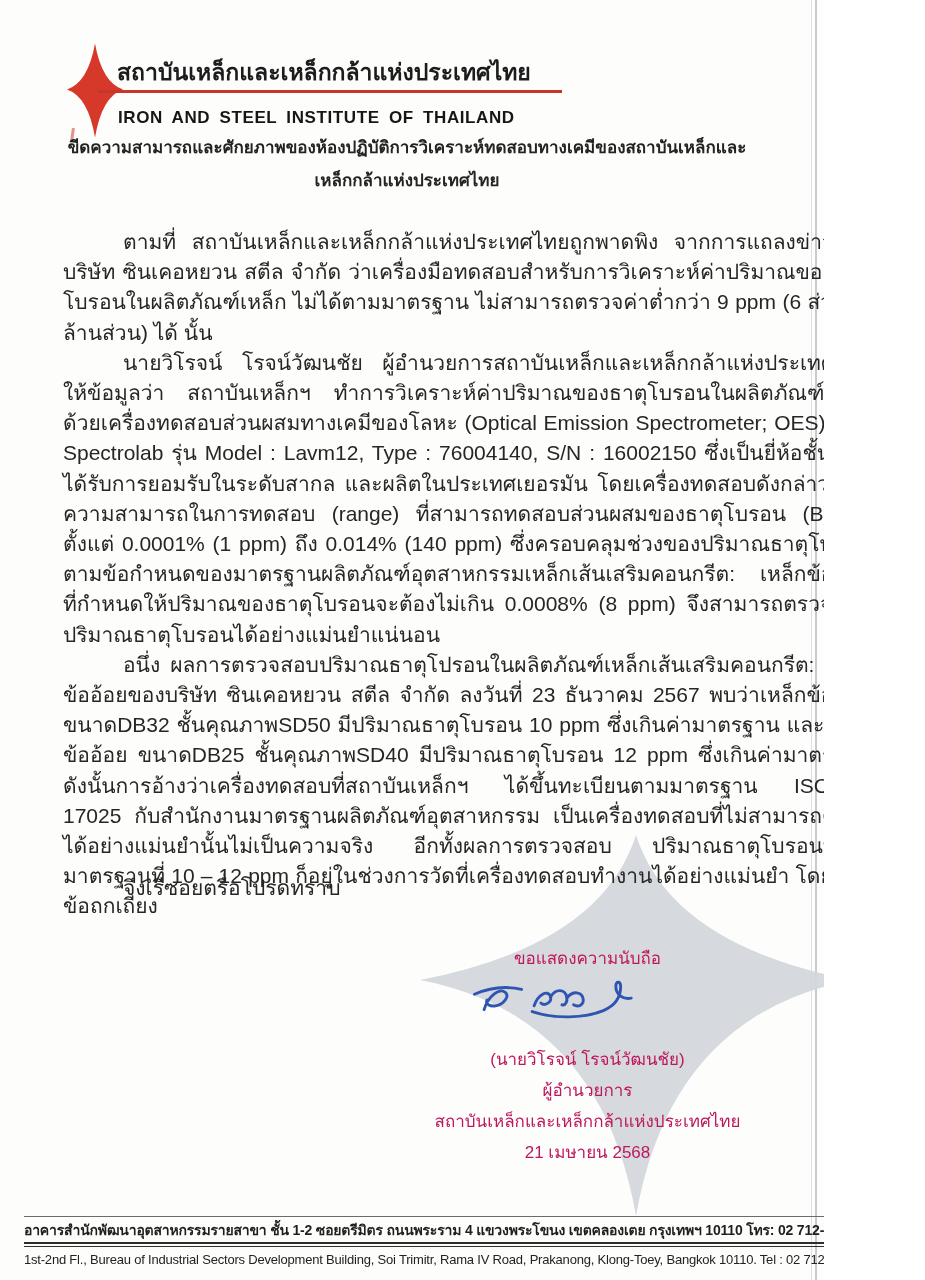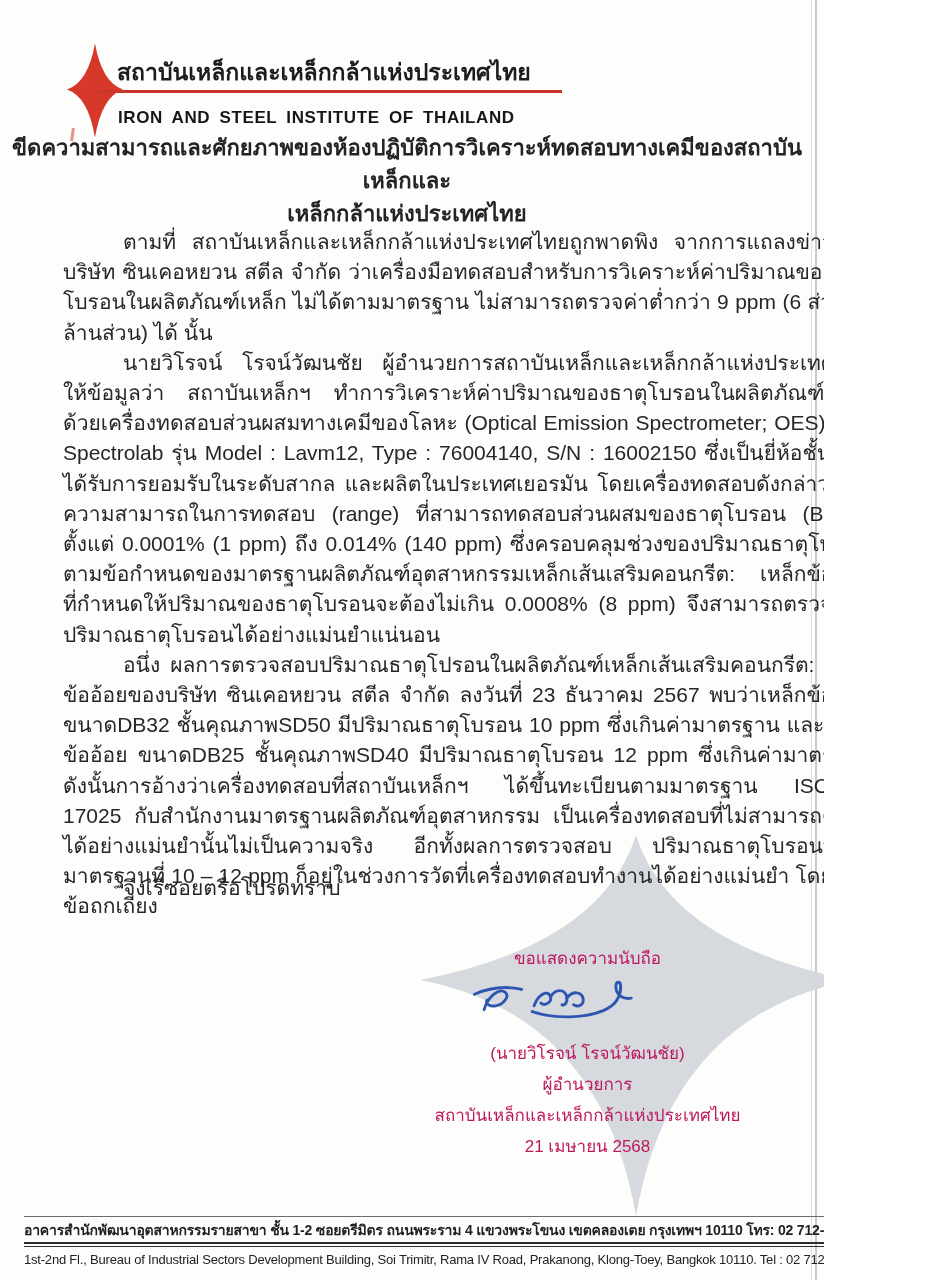--- a/index.html
+++ b/index.html
@@ -12,32 +12,32 @@
   
   .scan-edge-right{position:absolute;top:0;right:7px;width:2px;height:100%;background:#c9c9ce;}
   .scan-edge-right2{position:absolute;top:0;right:12px;width:1px;height:100%;background:#e0e0e4;}
   .scan-mark{position:absolute;left:71px;top:128px;width:3px;height:13px;background:rgba(198,44,32,.5);transform:rotate(8deg);}
   
   .logo-star{position:absolute;left:67px;top:43px;width:56px;height:95px;}
   .org-th{position:absolute;left:117px;top:57px;font-size:23px;font-weight:bold;color:#1c1c1c;line-height:30px;white-space:nowrap;}
   .head-underline{position:absolute;left:98px;top:90px;width:464px;height:3px;}
   .org-en{position:absolute;left:118px;top:108px;font-size:17px;font-weight:bold;letter-spacing:.6px;word-spacing:4px;color:#161616;white-space:nowrap;}
   
-  .title{position:absolute;left:0;right:10px;top:131px;text-align:center;font-size:22px;font-weight:bold;color:#232323;line-height:33px;}
+  .title{position:absolute;left:0;right:10px;top:131px;text-align:center;font-size:17px;font-weight:bold;color:#232323;line-height:33px;}
   
   .body{position:absolute;left:63px;top:227px;width:808px;font-size:21px;line-height:30.2px;text-align:justify;color:#262626;z-index:2;}
   .body p{margin:0;text-indent:60px;}
   .closing{position:absolute;left:123px;top:871px;font-size:21px;color:#262626;z-index:2;}
   
   .watermark{position:absolute;left:416px;top:833px;width:440px;height:386px;z-index:1;opacity:.95;}
   
   .sig-block{position:absolute;left:360px;top:943px;width:455px;text-align:center;font-size:17px;color:#be185d;line-height:31px;z-index:2;}
   .sig-salutation{margin-bottom:2px;}
   .sig-ink{display:block;margin:0 auto;transform:translateX(-26px);}
-  .sig-name{margin-top:12px;}
+  .sig-name{margin-top:18px;}
   
   .footer{position:absolute;left:24px;top:1216px;width:878px;z-index:2;overflow:hidden;}
   .footer-rule-top{height:1px;background:#6b6b6b;margin-bottom:2px;}
   .footer-th{font-size:14px;font-weight:bold;line-height:22px;white-space:nowrap;letter-spacing:-.2px;color:#1f1f1f;}
   .footer-rule-double{height:2px;border-top:2px solid #2e2e2e;border-bottom:1px solid #2e2e2e;margin:1px 0 2px 0;}
   .footer-en{font-size:13px;line-height:21px;white-space:nowrap;letter-spacing:-.2px;color:#222;}
 </style>
 </head>
 <body>
 

